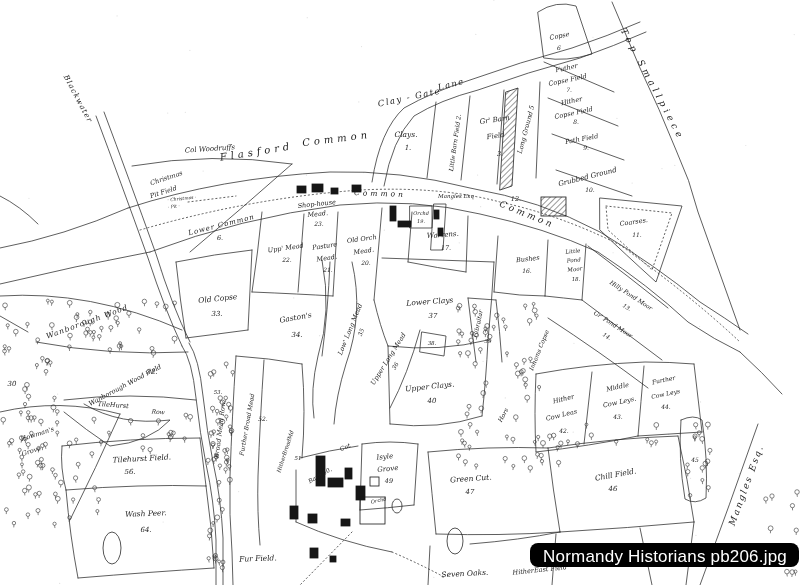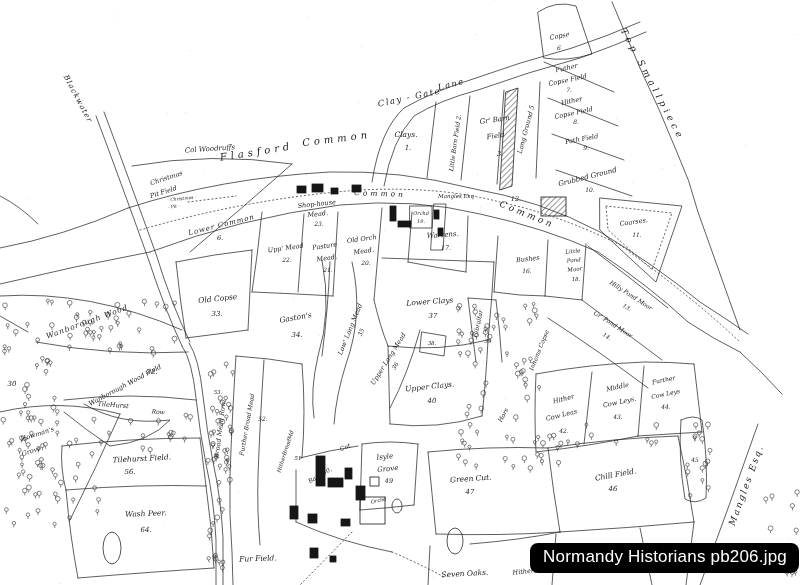--- a/index.html
+++ b/index.html
@@ -1,21 +1,21 @@
 <!DOCTYPE html>
 <html><head>
 <meta charset="utf-8">
 <style>
   html,body{margin:0;padding:0;background:#ffffff;}
   .stage{position:relative;width:800px;height:585px;background:#fff;overflow:hidden;}
   #map{position:absolute;left:0;top:0;}
   .lbl{font-family:"DejaVu Serif",serif;font-style:italic;fill:#1c1c1c;}
   .caption{position:absolute;top:543px;right:1px;background:#000;color:#fff;
     font-family:"Liberation Sans",sans-serif;font-size:17px;line-height:21px;
-    padding:3px 12px 6px 13px;border-radius:8px;letter-spacing:.2px;white-space:nowrap;text-align:right;}
+    padding:3px 12px 0 13px;border-radius:8px;letter-spacing:.2px;white-space:nowrap;text-align:right;}
   path.ink{fill:none;stroke:#2a2a2a;stroke-width:.75;stroke-linecap:round;}
   path.dot{stroke-dasharray:1.2 2.8;}
   path.hatched{fill:url(#ht);stroke:#222;stroke-width:.8;}
 </style>
 </head>
 <body>
 
 <div class="stage">
   <svg id="map" width="800" height="585" viewBox="0 0 800 585">
     <defs>

